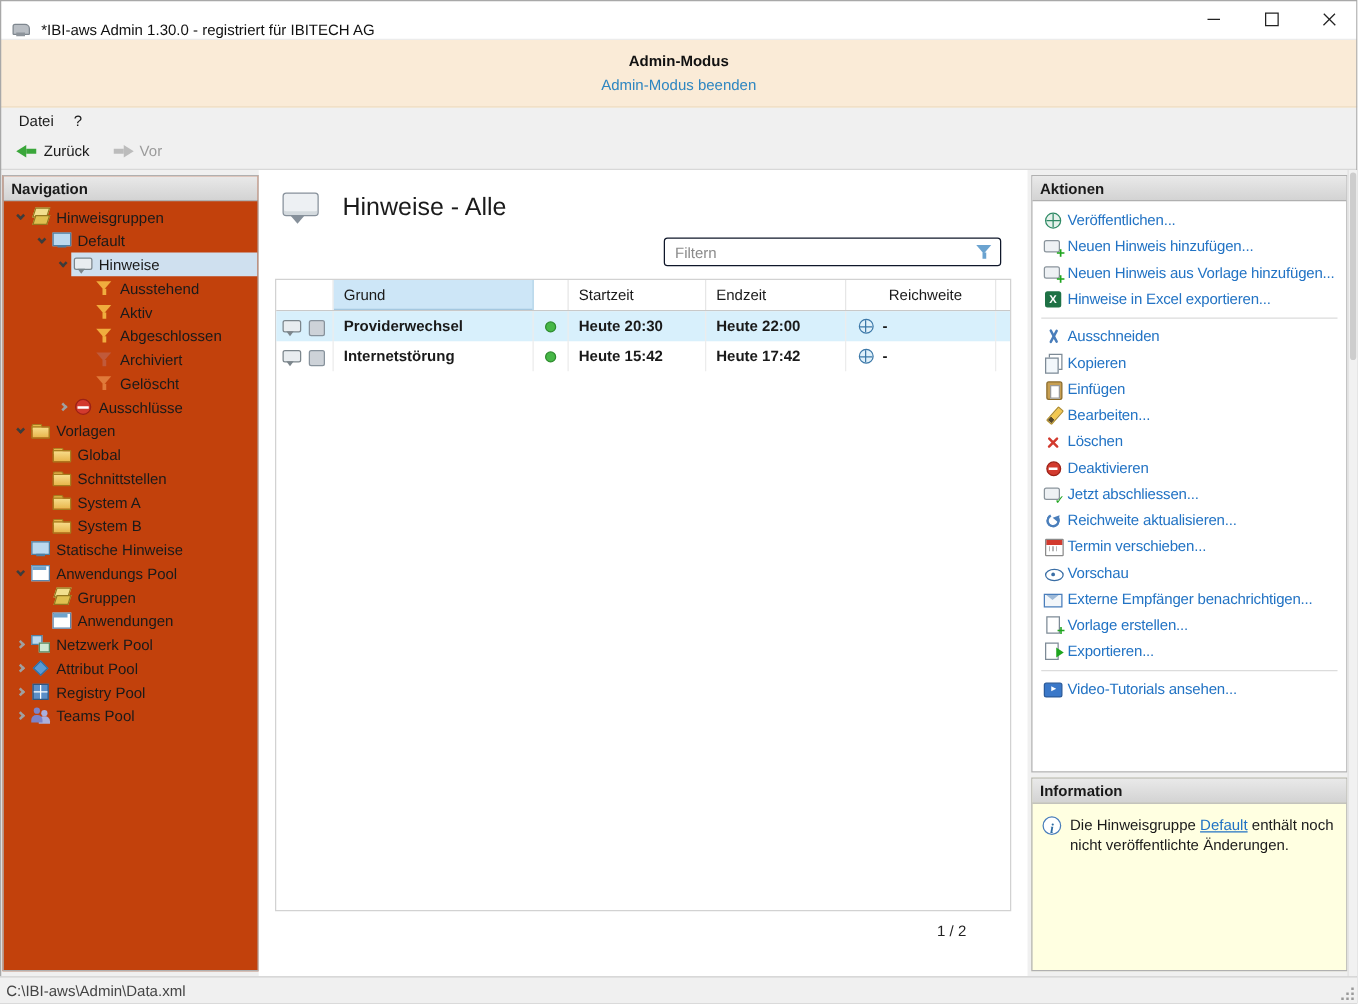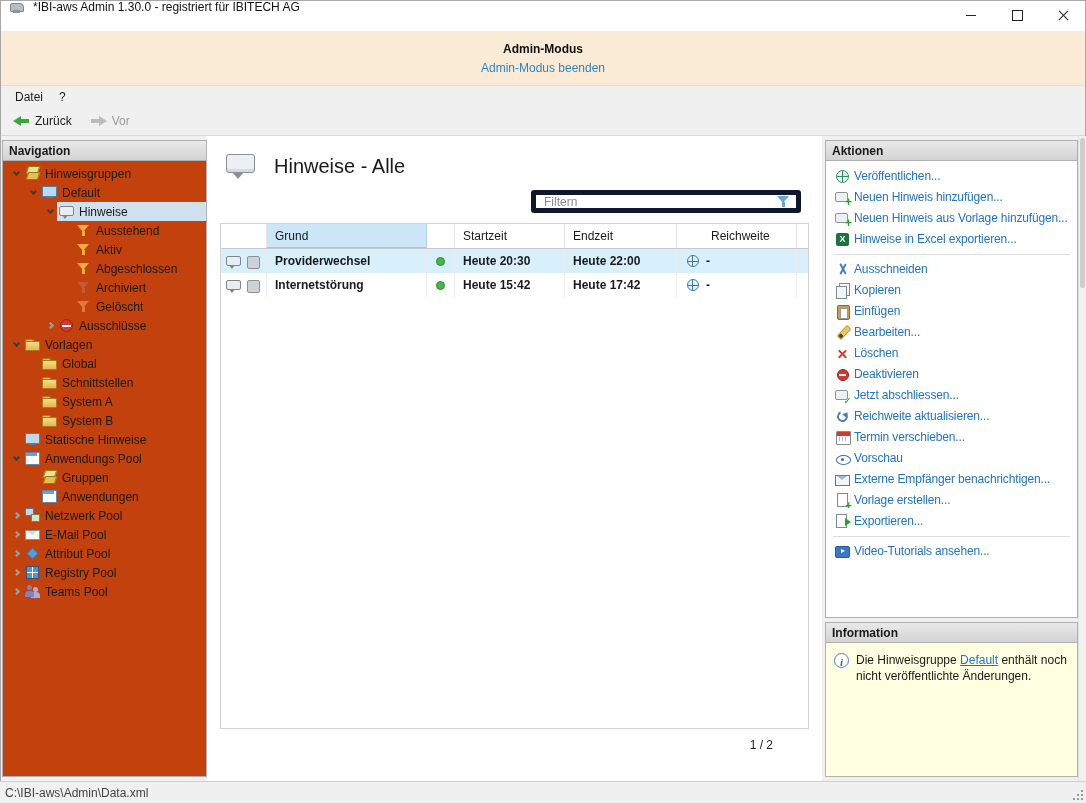--- a/index.html
+++ b/index.html
@@ -1,21 +1,21 @@
 <!DOCTYPE html>
 <html style="--accent-link: #2273c4; --selection-blue: #d8f0fc; --selected-tree: #cfe0ef; --banner-bg: #faebd7; --info-bg: #ffffe1; --grund-header-bg: #cde6f7; --status-green: #47b747;"><head>
 <meta charset="utf-8">
 <style>
   *{box-sizing:border-box;margin:0;padding:0}
   html,body{background:#fff}
   body{font-family:"Liberation Sans","DejaVu Sans",sans-serif;font-size:12px;color:#1a1a1a}
   .app{position:relative;width:1086px;height:803px;display:flex;flex-direction:column;background:#f0f0f0;outline:1px solid #a8a8a8;outline-offset:-1px;overflow:hidden}
 
   
-  .titlebar{height:32px;background:#fff;display:flex;align-items:flex-start;padding-left:9px;gap:8px;border-bottom:1px solid #ececec;flex:none}
+  .titlebar{height:32px;background:#fff;display:flex;align-items:flex-end;padding-left:9px;gap:8px;border-bottom:1px solid #ececec;flex:none}
   .appicon{position:relative;width:16px;height:15px;flex:none}
   .appicon::before{content:'';position:absolute;left:1px;top:3px;width:12px;height:7px;background:#b9bec4;border:1px solid #7e868e;border-radius:2px 4px 1px 1px}
   .appicon::after{content:'';position:absolute;left:4px;top:10px;width:7px;height:3px;background:#8d949b}
   .win-title{font-size:12px;color:#111;white-space:nowrap}
   .wincontrols{margin-left:auto;display:flex;height:100%}
   .winbtn{position:relative;width:46px;height:100%;display:flex;align-items:center;justify-content:center;cursor:pointer}
   .wb-minimize::before{content:'';width:10px;height:1px;background:#222}
   .wb-maximize::before{content:'';width:9px;height:9px;border:1px solid #222}
   .wb-close::before,.wb-close::after{content:'';position:absolute;width:13px;height:1.4px;background:#222}
   .wb-close::before{transform:rotate(45deg)}
@@ -57,21 +57,21 @@
   .tree-label{overflow:hidden}
 
   
   .content{flex:1;min-width:0;background:#fff;margin:-4px 0;padding:0 13px;display:flex;flex-direction:column}
   .content-head{display:flex;align-items:center;gap:18px;padding:16px 2px 8px 6px;flex:none}
   .page-title{font-size:20px;font-weight:400;color:#1a1a1a}
   .big-note{position:relative;width:30px;height:28px;flex:none}
   .big-note::before{content:'';position:absolute;left:0;top:2px;width:27px;height:17px;background:#edf0f3;border:1px solid #86909a;border-radius:3px;box-shadow:inset 0 -3px 0 #d4dade}
   .big-note::after{content:'';position:absolute;left:6px;top:20px;border:6px solid transparent;border-top:7px solid #86909a}
   .filter-row{display:flex;justify-content:flex-end;padding:2px 8px 10px 0;flex:none}
-  .filter-box{width:270px;height:23px;border:5px solid #0f172a;border-radius:3px;background:#fff;display:flex;align-items:center}
+  .filter-box{width:270px;height:23px;border:1px solid #0f172a;border-radius:3px;background:#fff;display:flex;align-items:center}
   .filter-box input{flex:1;min-width:0;border:none;outline:none;font:12px "Liberation Sans","DejaVu Sans",sans-serif;padding:0 8px;color:#222;background:transparent}
   .filter-box input::placeholder{color:#8a8a8a}
   .filter-funnel{margin-right:5px}
 
   
   .table-card{border:1px solid #d2d2d2;height:506px;background:#fff;display:flex;flex-direction:column;flex:none}
   .thead{display:flex;height:25px;border-bottom:1px solid #c9c9c9;flex:none}
   .th{display:flex;align-items:center;padding-left:8px;color:#1a1a1a;border-right:1px solid #e6e6e6}
   .th.hl{background:var(--grund-header-bg,#cde6f7);border-right-color:#b4d3e8;box-shadow:inset 0 -1px 0 #a5c8e0}
   .th.c5{padding-left:34px}
@@ -366,29 +366,20 @@
             <span class="row-inner">
               <span class="ti ti-network"></span>
               <span class="tree-label">Netzwerk Pool</span>
             </span>
           </div>
           <div class="tree-item" style="padding-left: 6px;">
             <span class="expander">
               <span class="chev chev-right"></span>
             </span>
             <span class="row-inner">
-              <span class="ti ti-mail"></span>
-              <span class="tree-label">E-Mail Pool</span>
-            </span>
-          </div>
-          <div class="tree-item" style="padding-left: 6px;">
-            <span class="expander">
-              <span class="chev chev-right"></span>
-            </span>
-            <span class="row-inner">
               <span class="ti ti-attribute"></span>
               <span class="tree-label">Attribut Pool</span>
             </span>
           </div>
           <div class="tree-item" style="padding-left: 6px;">
             <span class="expander">
               <span class="chev chev-right"></span>
             </span>
             <span class="row-inner">
               <span class="ti ti-registry"></span>

